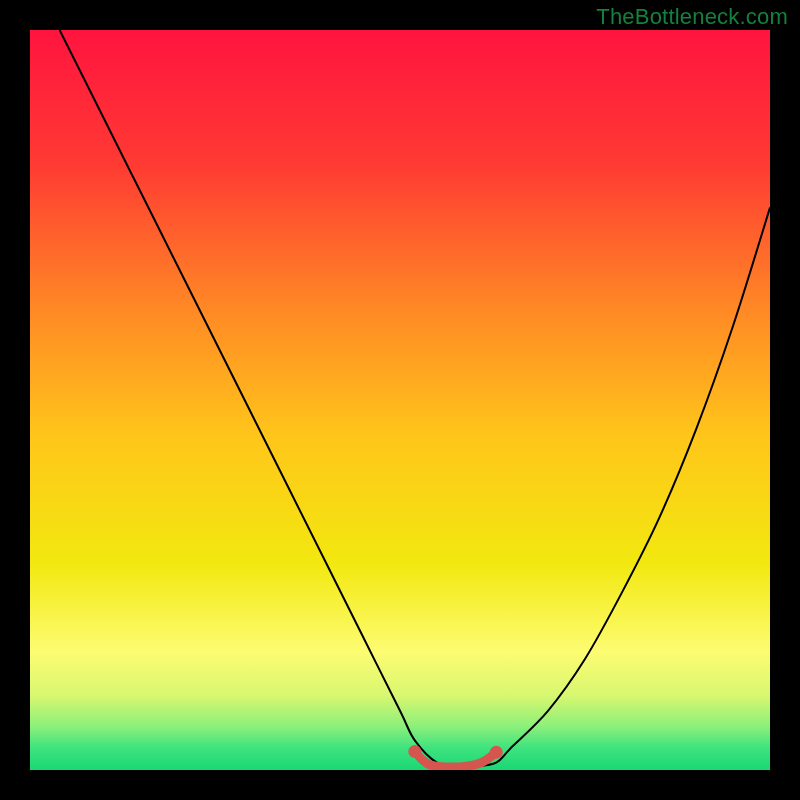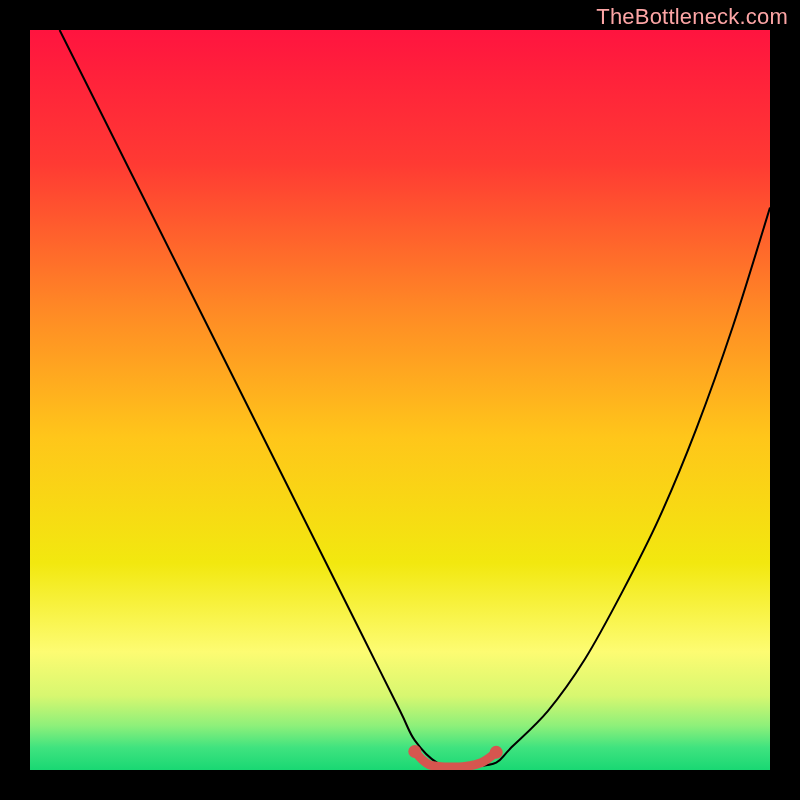--- a/index.html
+++ b/index.html
@@ -14,21 +14,21 @@
   .frame {
     position: relative;
     width: 800px;
     height: 800px;
     background: #000;
   }
   .watermark {
     position: absolute;
     top: 4px;
     right: 12px;
-    color: #fca5a5;
+    color: #15803d;
     font-size: 22px;
     font-weight: 400;
     letter-spacing: 0.2px;
     z-index: 20;
     user-select: none;
   }
   svg {
     position: absolute;
     top: 0;
     left: 0;

